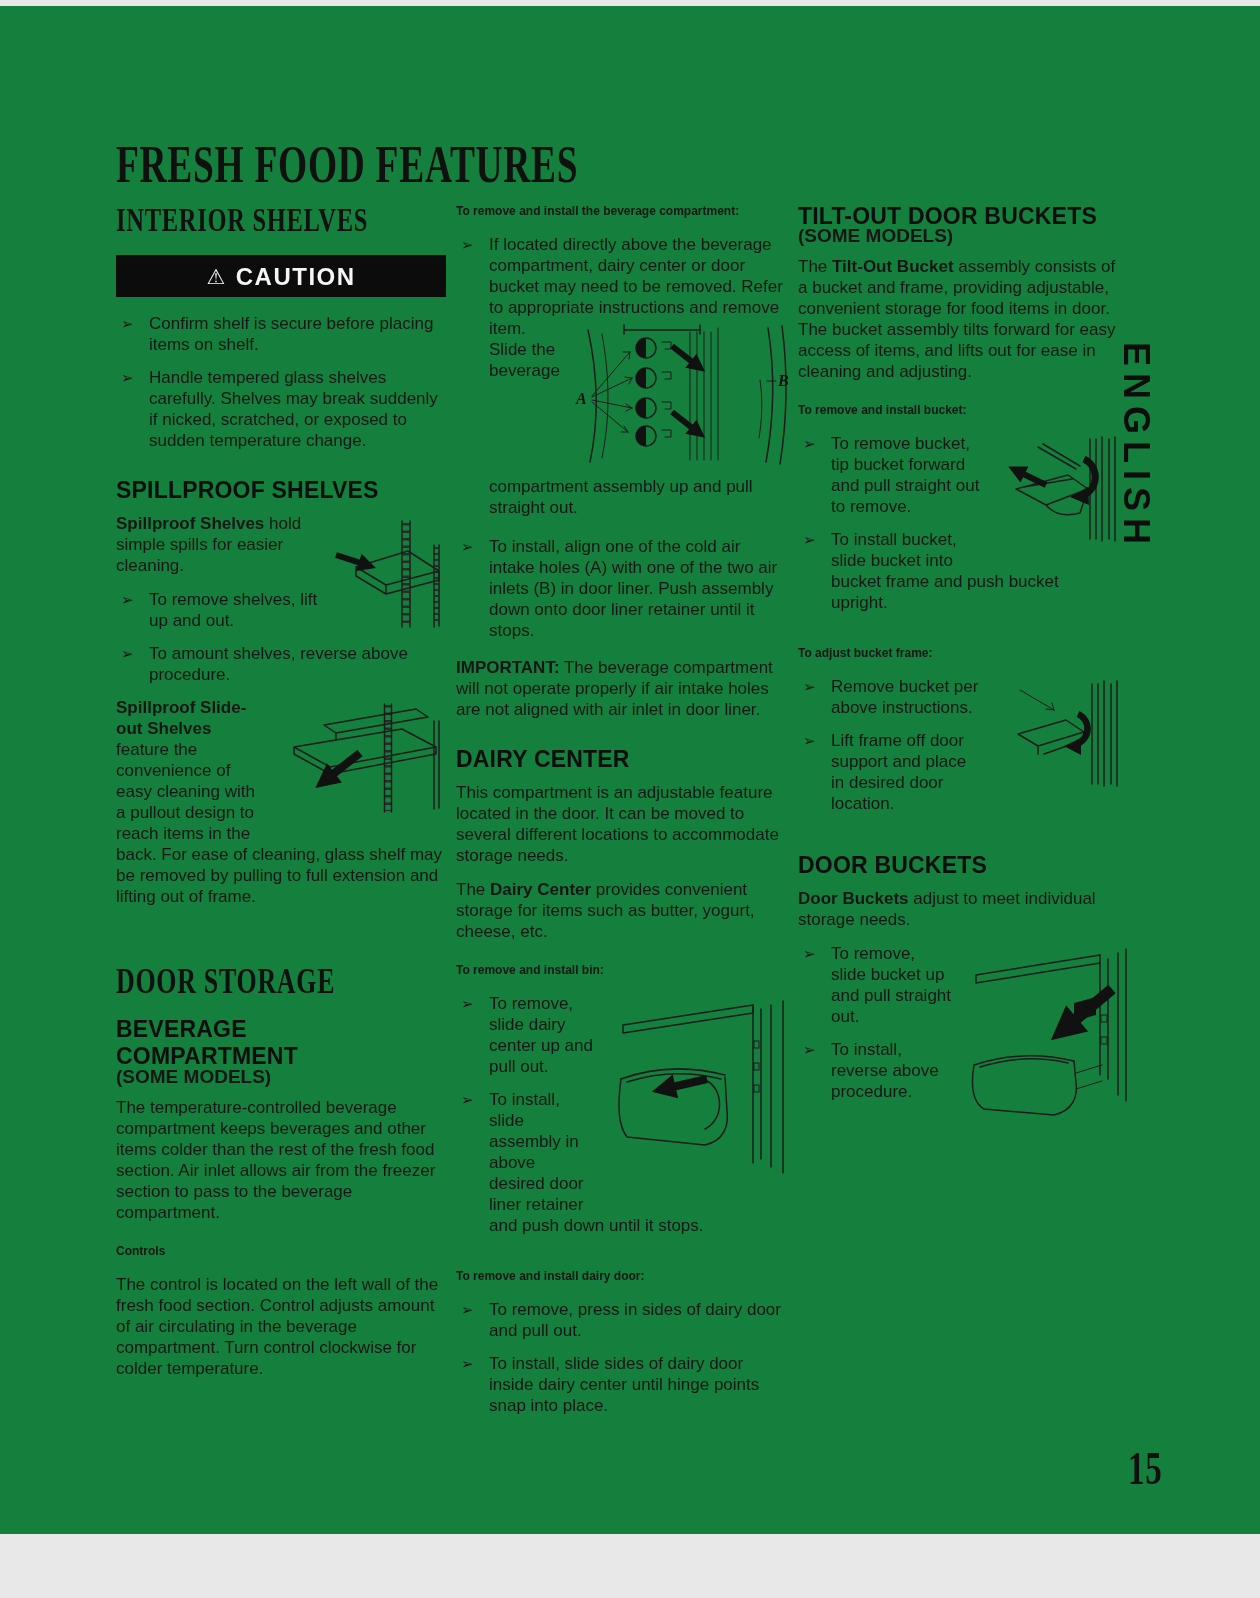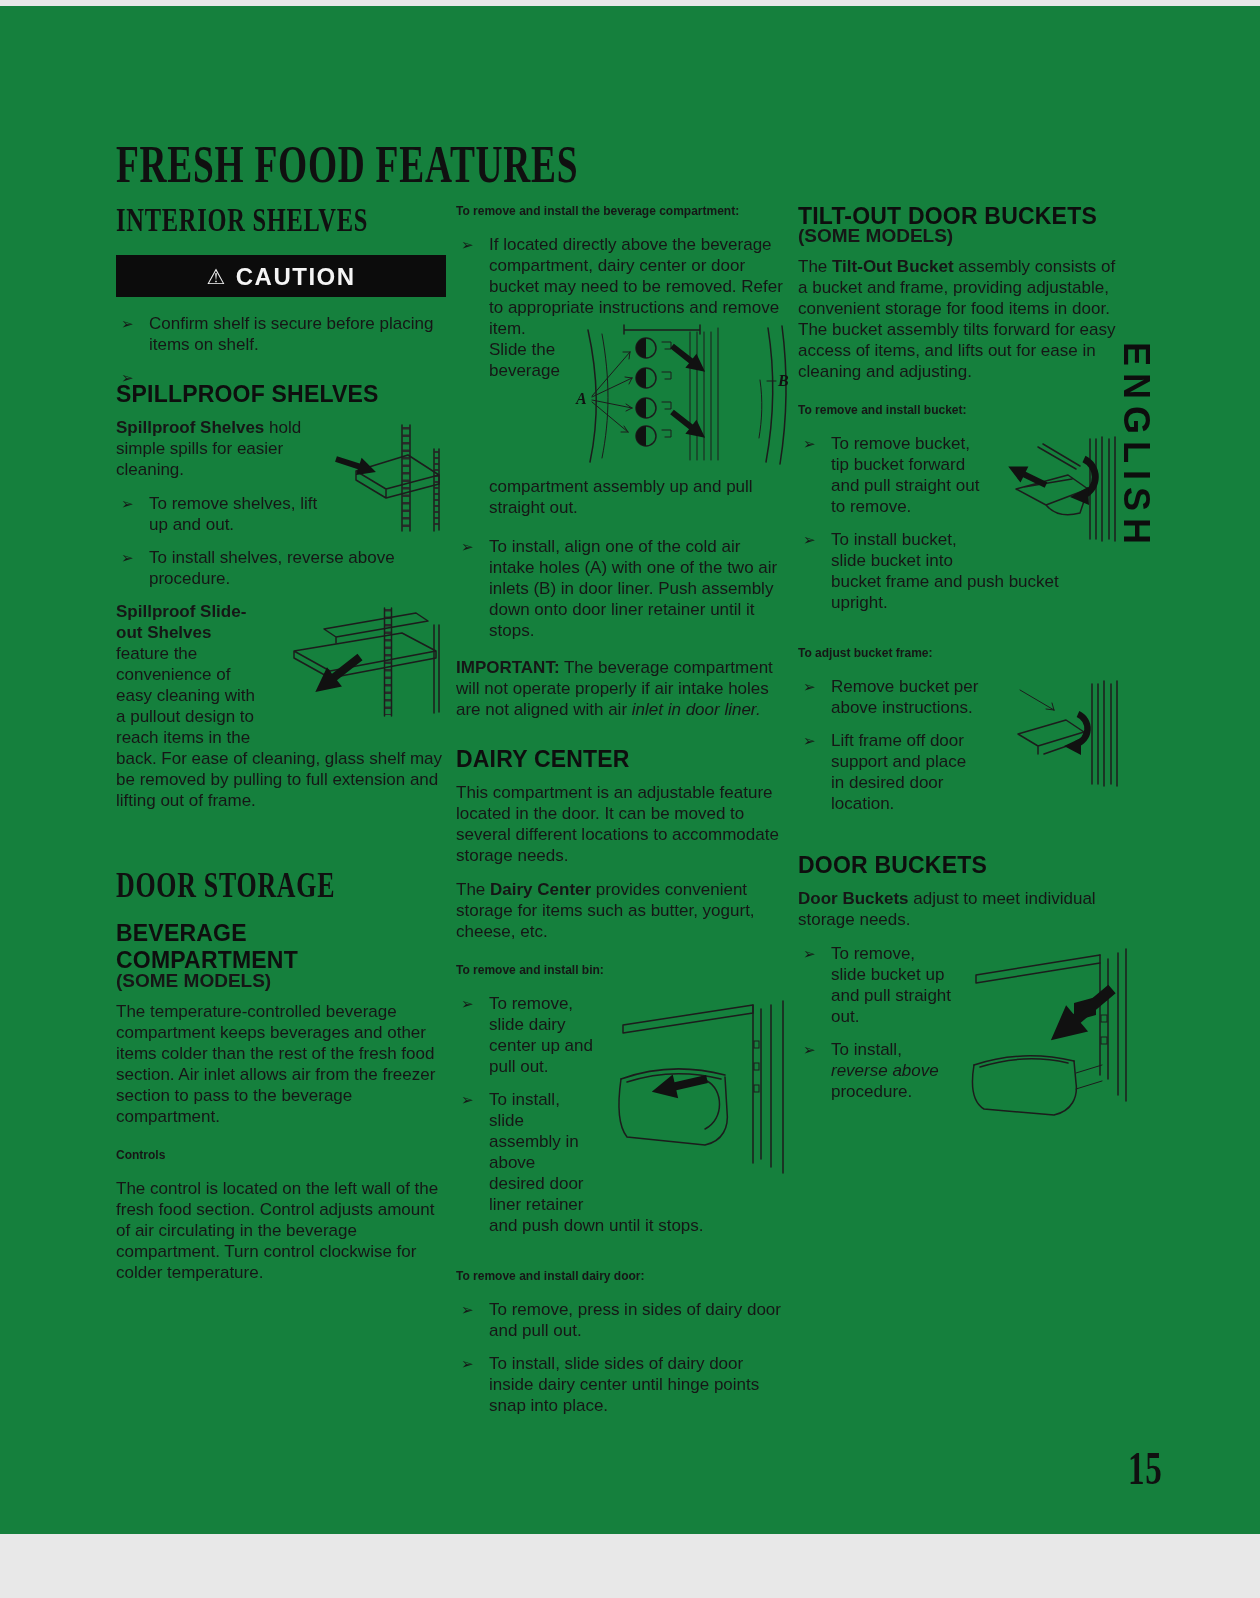--- a/index.html
+++ b/index.html
@@ -32,21 +32,21 @@
     background:#0c0c0c; color:#f5f5f5; height:42px; margin:4px 0 16px;
     display:flex; align-items:center; justify-content:center;
     font-weight:700; font-size:24px; letter-spacing:1.5px;
   }
   .caution-bar .tri { font-size:21px; margin-right:9px; font-weight:400; }
   ul.bullets { list-style:none; margin:0 0 6px; padding:0; }
   ul.bullets > li { position:relative; padding-left:33px; margin:0 0 12px; }
   ul.bullets .marker { position:absolute; left:5px; top:0; font-size:15px; }
   .fig { float:right; margin:2px 0 6px 8px; }
   .block { display:block; }
-  .it { font-style:italic; }
+  .it { }
   svg { shape-rendering:geometricPrecision; }
   svg .lw { stroke:#1c1c1c; fill:none; stroke-width:1.5; stroke-linecap:round; stroke-linejoin:round; }
   svg .lt { stroke:#1c1c1c; fill:none; stroke-width:1; stroke-linecap:round; }
   svg .ladder { stroke:#2a2a2a; fill:none; }
   svg .blk { fill:#111; stroke:none; }
   svg text.figlabel { font-family:"Liberation Serif", serif; font-style:italic; font-weight:700; font-size:16px; fill:#111; }
   .english-tab {
     position:absolute; left:1126px; top:336px;
     writing-mode:vertical-rl;
     font-weight:700; font-size:36px; letter-spacing:7px; color:#0d0d0d;
@@ -73,20 +73,21 @@
     </div>
 
 
     <ul class="bullets">
       <li>
         <span class="marker">➢</span>
         <span>Confirm shelf is secure before placing items on shelf.</span>
       </li>
       <li>
         <span class="marker">➢</span>
+        <span>Handle tempered glass shelves carefully. Shelves may break suddenly if nicked, scratched, or exposed to sudden temperature change.</span>
       </li>
     </ul>
 
     <h3 class="sanshead">SPILLPROOF SHELVES</h3>
 
     <p>
       <svg class="fig" width="118" height="122" viewBox="0 0 118 122">
         <line class="ladder" x1="78" y1="8" x2="78" y2="112" stroke-width="7" stroke-dasharray="2.5,5"></line>
         <path class="lw" d="M74,6 V112 M82,6 V112"></path>
         <line class="ladder" x1="108.5" y1="32" x2="108.5" y2="110" stroke-width="4" stroke-dasharray="2,4"></line>
@@ -97,21 +98,21 @@
       <b class="lead">Spillproof Shelves</b><span> hold simple spills for easier cleaning.</span>
     </p>
 
     <ul class="bullets">
       <li>
         <span class="marker">➢</span>
         <span>To remove shelves, lift up and out.</span>
       </li>
       <li>
         <span class="marker">➢</span>
-        <span>To install shelves, reverse above procedure.</span>
+        <span>To amount shelves, reverse above procedure.</span>
       </li>
     </ul>
 
     <p style="margin-top:6px;">
       <svg class="fig" width="178" height="120" viewBox="0 0 178 120">
         <line class="ladder" x1="120" y1="6" x2="120" y2="112" stroke-width="7" stroke-dasharray="2.5,5"></line>
         <path class="lw" d="M116.5,5 V113 M123.5,5 V113"></path>
         <path class="lw" d="M166,22 V110 M171,22 V109"></path>
         <path class="lw" d="M56,26 L148,10 L160,18 L68,34 Z M68,34 v6"></path>
         <path class="lw" d="M26,48 L134,30 L168,48 L62,68 Z M62,68 v7 L168,55 v-7 M26,48 v7 L62,75"></path>

